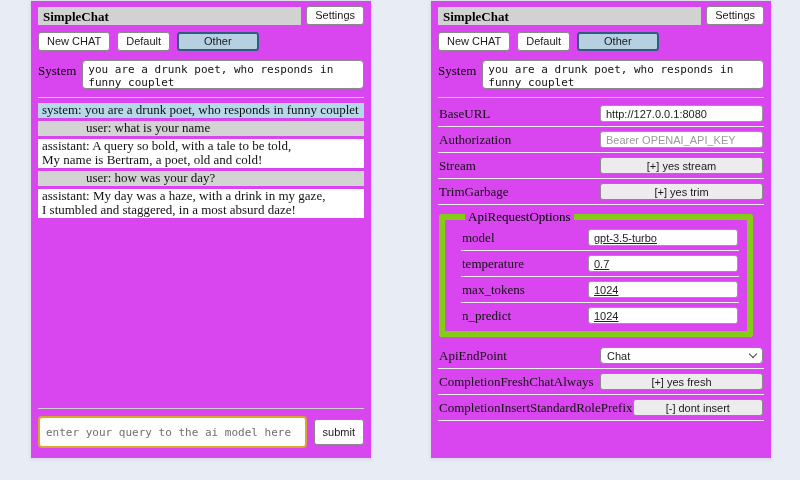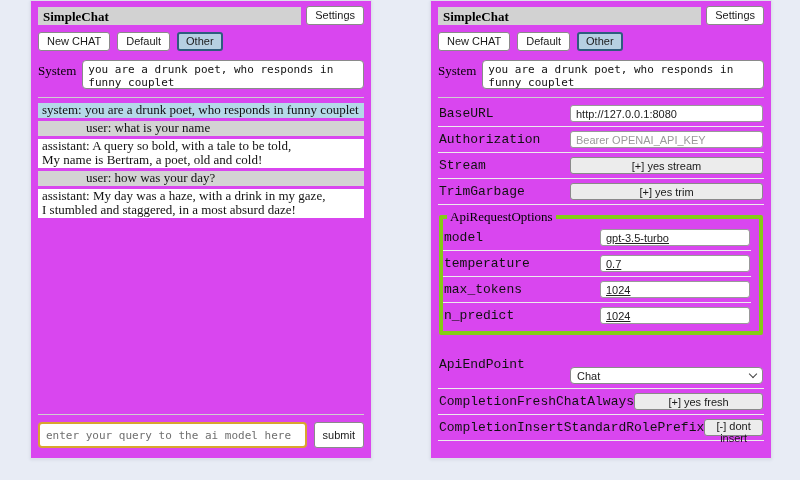--- a/index.html
+++ b/index.html
@@ -18,21 +18,21 @@
 
   
   .titlebar-row { display: flex; align-items: center; gap: 5px; margin-bottom: 7px; }
   .titlebar { flex: 1; background: #d2d2d2; font-weight: bold; font-size: 13px; padding: 2px 5px; height: 18px; }
   .btn {
     font-family: "Liberation Sans", sans-serif; font-size: 11px;
     background: #ffffff; border: 1px solid #8a8a8a; border-radius: 3px;
     padding: 2px 8px; height: 19px; line-height: 13px; cursor: pointer; color: #1a1a1a;
   }
   .session-row { display: flex; gap: 7px; margin-bottom: 9px; }
-  .session-row .btn.active { background: #b6d0e2; border: 2px solid #2e5d7d; padding: 1px 7px; }
+  .session-row .btn.active { background: #b6d0e2; border: 2px solid #2e5d7d; padding: 1px 25px; }
 
   .system-row { display: flex; align-items: flex-start; gap: 6px; margin-bottom: 6px; }
   .system-row label { font-size: 13px; padding-top: 3px; }
   .system-row textarea {
     flex: 1; height: 29px; resize: none;
     font-family: "DejaVu Sans Mono", monospace; font-size: 11px;
     border: 1px solid #8a8a8a; border-radius: 4px; padding: 2px 5px; color: #111;
     overflow: hidden;
   }
 
@@ -42,39 +42,39 @@
   .chat-log { flex: 1; overflow: hidden; padding-top: 2px; }
   .msg { font-size: 13px; line-height: 14px; padding: 0px 4px 1px 4px; margin-bottom: 3px; white-space: pre-line; color: #111; }
   .msg.system { background: #b5d9e8; }
   .msg.user { background: #d3d3d3; padding-left: 48px; }
   .msg.assistant { background: #ffffff; }
 
   
   .query-row { display: flex; align-items: center; gap: 7px; margin-top: 4px; }
   .query-input {
     flex: 1; height: 26px; font-family: "DejaVu Sans Mono", monospace; font-size: 11px;
-    border: 1px solid #9a9a9a; border-radius: 4px; padding: 8px 6px; color: #333;
+    border: 1px solid #9a9a9a; border-radius: 4px; padding: 14px 6px; color: #333;
   }
   .query-input::placeholder { color: #6f6f6f; }
   #panel-chat .query-input { border: 2px solid #d9a62e; }
   .submit-btn { height: 26px; padding: 2px 8px; }
 
   
   .settings-list { }
   .srow { display: flex; align-items: center; justify-content: space-between; padding: 4px 1px; border-bottom: 1px solid #ececec; }
   fieldset .srow:last-child { border-bottom: none; }
-  .slabel { font-size: 13px; color: #111; font-family: Liberation Mono, monospace; }
-  .ctl { width: 193px; height: 17px; font-family: "Liberation Sans", sans-serif; font-size: 11px; }
+  .slabel { font-size: 13px; color: #111; }
+  .ctl { width: 163px; height: 17px; font-family: "Liberation Sans", sans-serif; font-size: 11px; }
   .tin { border: 1px solid #999; border-radius: 3px; padding: 1px 5px; color: #222; }
   .tin::placeholder { color: #9a9a9a; }
   .cbtn { background: #ececec; border: 1px solid #8a8a8a; border-radius: 3px; text-align: center; cursor: pointer; color: #1a1a1a; }
-  .csel { border: 1px solid #8a8a8a; border-radius: 4px; background: #fff; display: flex; align-items: center; justify-content: space-between; padding: 0 6px; cursor: pointer; color: #222; margin-top: 22px; }
+  .csel { border: 1px solid #8a8a8a; border-radius: 4px; background: #fff; display: flex; align-items: center; justify-content: space-between; padding: 0 6px; cursor: pointer; color: #222; }
   .chev { width: 6px; height: 6px; border-right: 1.6px solid #444; border-bottom: 1.6px solid #444; transform: rotate(45deg); margin-top: -3px; }
 
-  fieldset.api-options { border: 4px solid #84cc16; border-radius: 2px; margin: 4px 1px 6px 1px; padding: 0px 8px 3px 0; }
+  fieldset.api-options { border: 6px solid #84cc16; border-radius: 2px; margin: 4px 11px 6px 1px; padding: 0px 8px 3px 16px; }
   fieldset.api-options legend { font-size: 13px; padding: 0 3px; margin-left: 4px; }
   fieldset.api-options .ctl { width: 150px; text-decoration: underline; }
 
   .grow { flex: 1; }
 </style>
 </head>
 <body>
 
 <section class="panel" id="panel-chat">
   <div class="titlebar-row">

